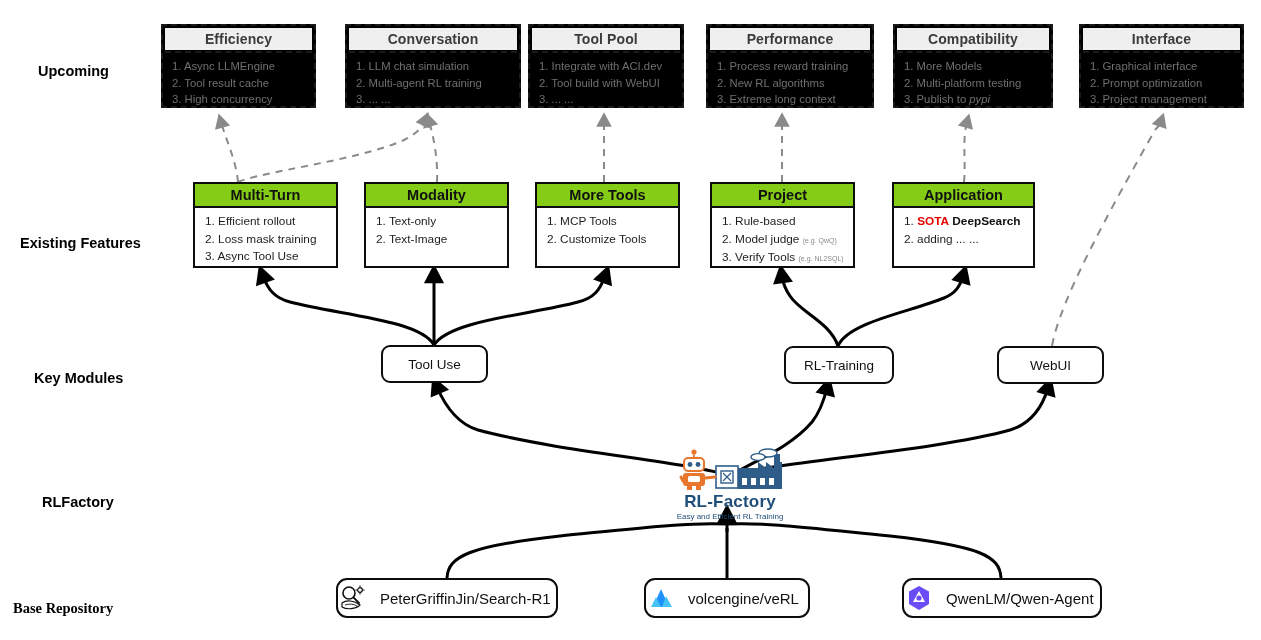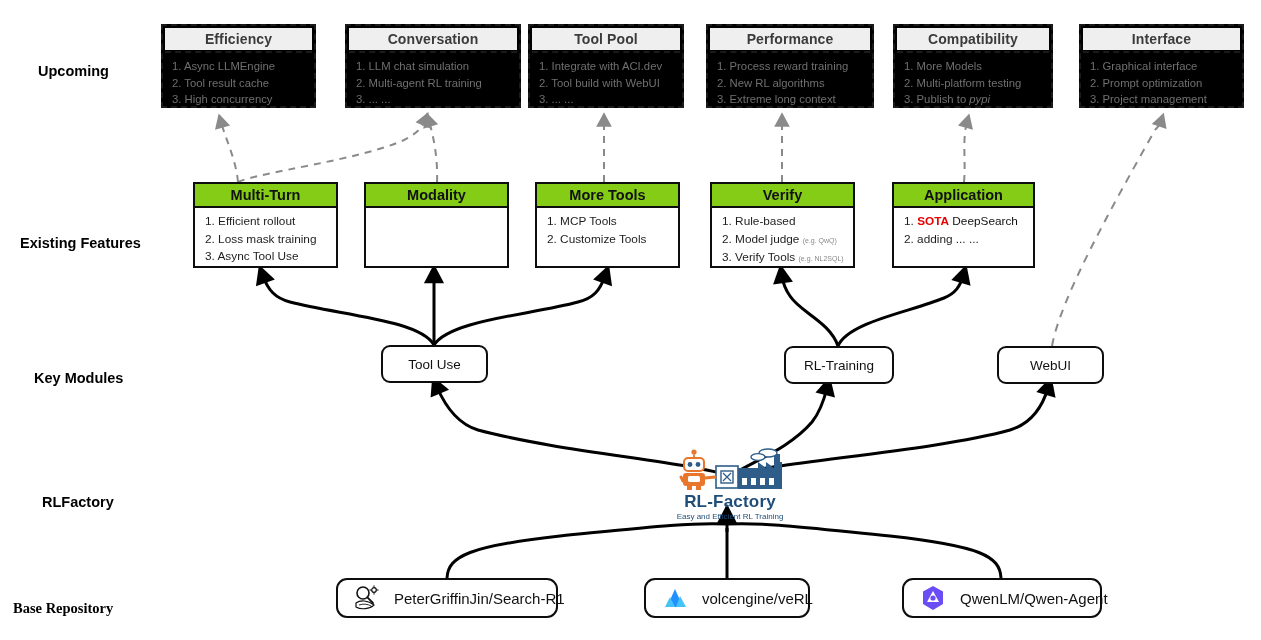--- a/index.html
+++ b/index.html
@@ -74,42 +74,41 @@
   }
   .ex-card .body{padding:5px 8px 4px 10px;}
   .ex-card .body div{
     font-size:11.8px;
     color:#1d1d1d;
     line-height:17.5px;
     white-space:nowrap;
   }
   .ex-card .body .tiny{font-size:7px;color:#8a8a8a;}
   .ex-card .body .sota{color:#e60000;font-weight:bold;}
-  .ex-card .body .strong{font-weight:normal;color:#111;text-align:right;}
+  .ex-card .body .strong{font-weight:bold;color:#111;text-align:right;}
 
   
   .pill{
     position:absolute;
     box-sizing:border-box;
     border:2px solid #0d0d0d;
     border-radius:9px;
     background:#fff;
     display:flex;align-items:center;justify-content:center;
     font-size:13.5px;color:#111;
   }
 
   
   .repo{
     position:absolute;
     box-sizing:border-box;
     border:2px solid #0d0d0d;
     border-radius:11px;
     background:#fff;
     display:flex;align-items:center;
-    padding-left:14px;
   }
   .repo .rlabel{
     font-size:15px;color:#111;margin-left:12px;white-space:nowrap;
   }
   .repo .ricon{width:30px;height:30px;flex:0 0 30px;display:block;}
 
   
   #logo{
     position:absolute;
     left:640px;top:448px;
@@ -241,32 +240,36 @@
     <div class="hdr">Multi-Turn</div>
     <div class="body">
       <div>1. Efficient rollout</div>
       <div>2. Loss mask training</div>
       <div>3. Async Tool Use</div>
     </div>
   </div>
 
   <div class="ex-card" style="left:364px;top:182px;width:145px;height:86px;">
     <div class="hdr">Modality</div>
+    <div class="body">
+      <div>1. Text-only</div>
+      <div>2. Text-Image</div>
+    </div>
   </div>
 
   <div class="ex-card" style="left:535px;top:182px;width:145px;height:86px;">
     <div class="hdr">More Tools</div>
     <div class="body">
       <div>1. MCP Tools</div>
       <div>2. Customize Tools</div>
     </div>
   </div>
 
   <div class="ex-card" style="left:710px;top:182px;width:145px;height:86px;">
-    <div class="hdr">Verify</div>
+    <div class="hdr">Project</div>
     <div class="body">
       <div>1. Rule-based</div>
       <div><span>2. Model judge</span> <span class="tiny">(e.g. QwQ)</span></div>
       <div><span>3. Verify Tools</span> <span class="tiny">(e.g. NL2SQL)</span></div>
     </div>
   </div>
 
   <div class="ex-card" style="left:892px;top:182px;width:143px;height:86px;">
     <div class="hdr">Application</div>
     <div class="body">

